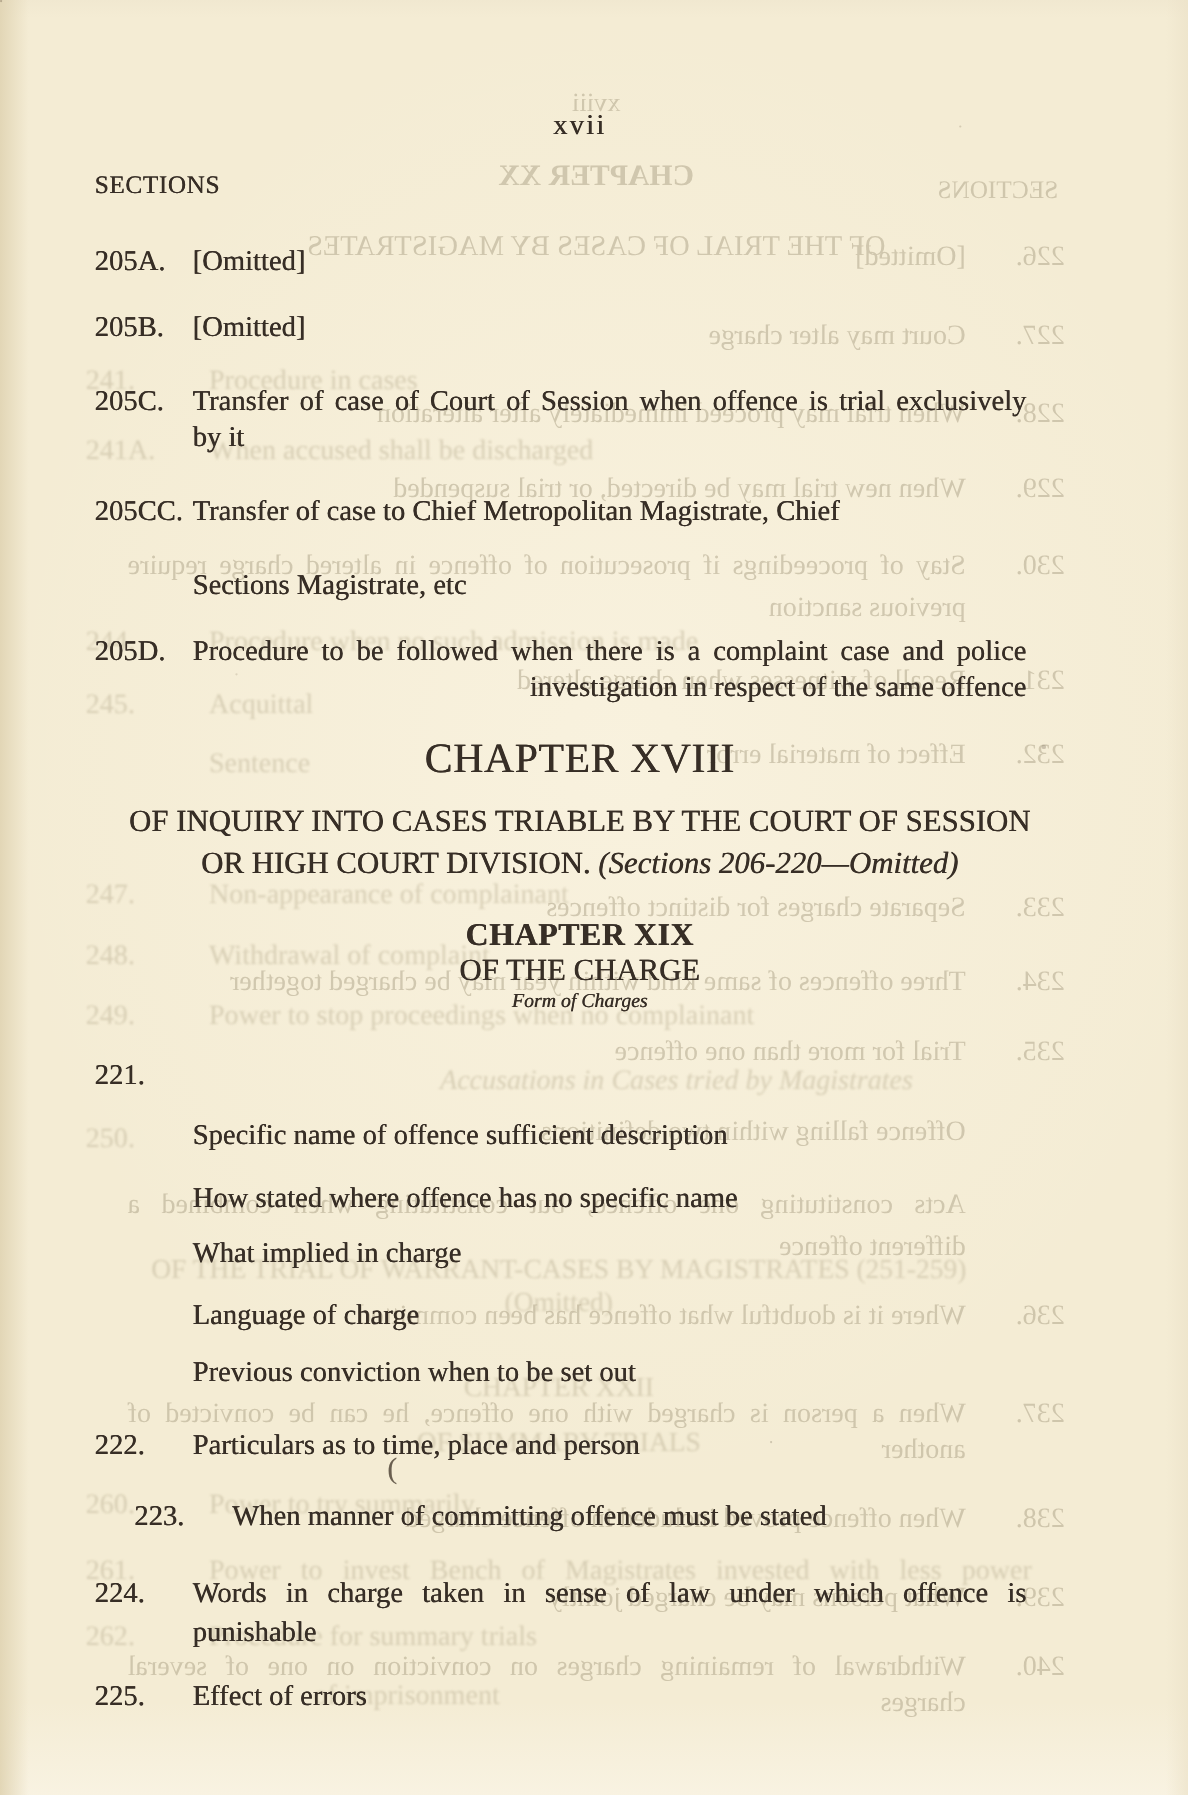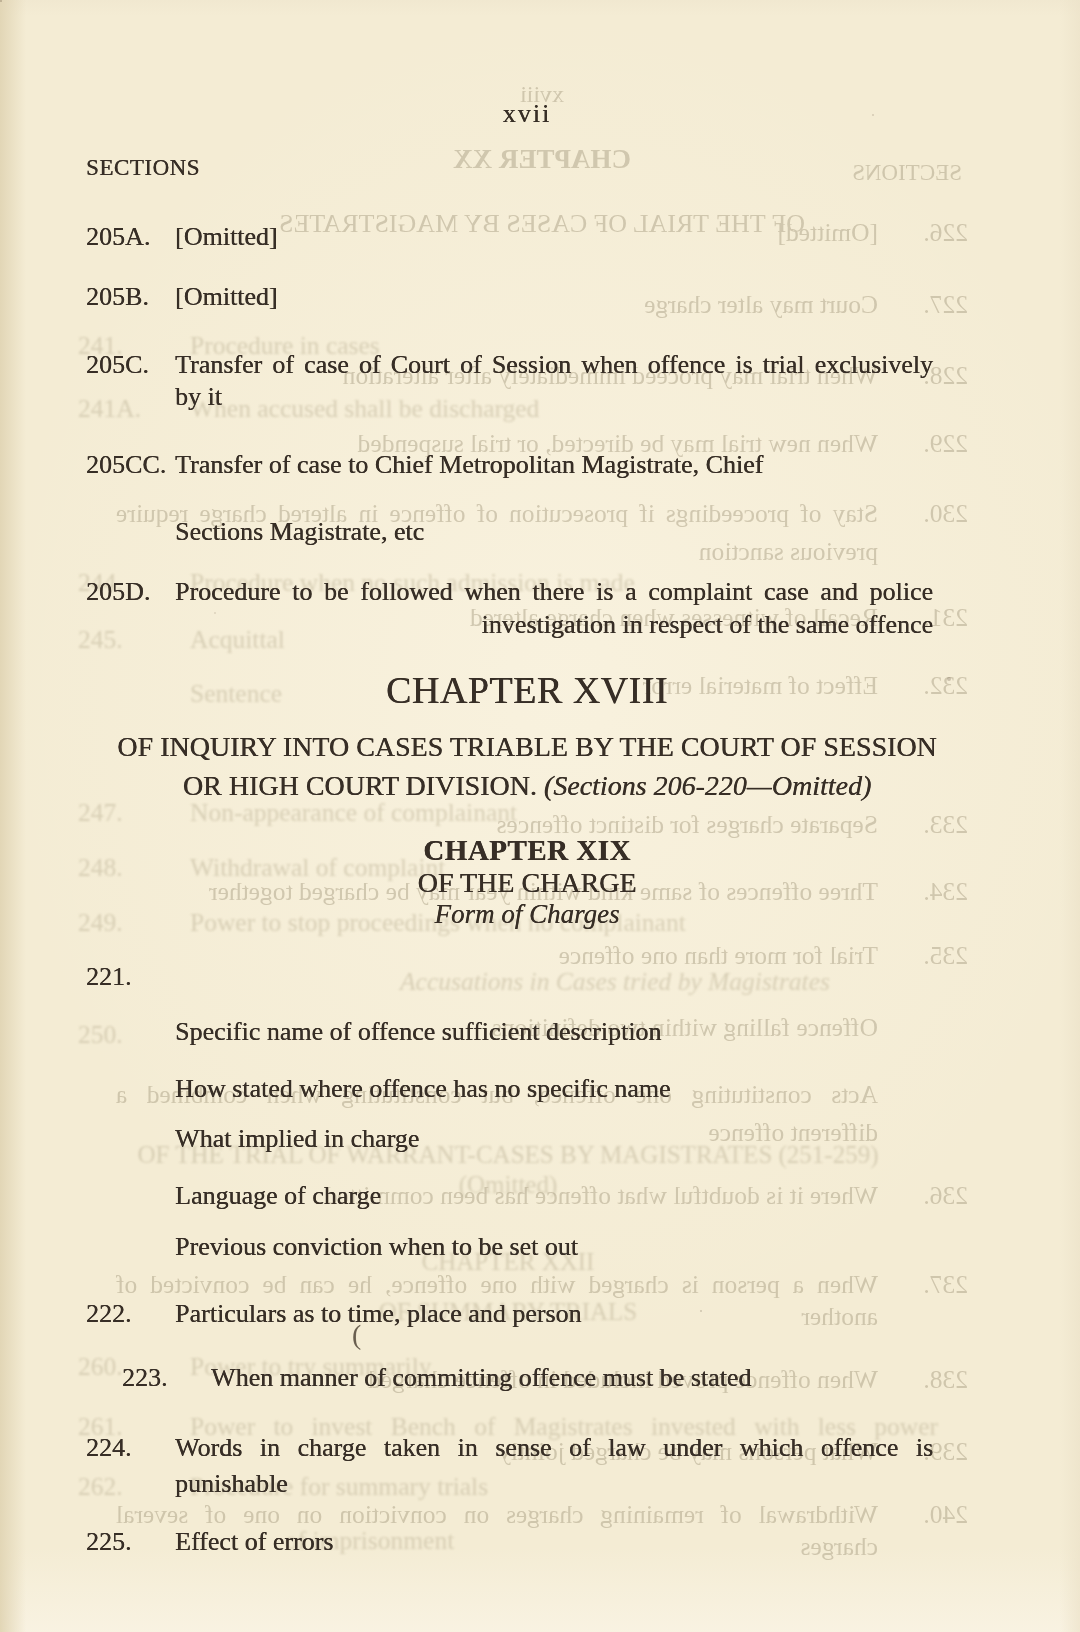--- a/index.html
+++ b/index.html
@@ -36,21 +36,21 @@
   .layer-main{position:absolute;inset:0;z-index:3;text-shadow:.35px 0 0 currentColor;border-radius:27px;}
   .folio{position:absolute;top:99px;left:62px;width:930px;text-align:center;
          font-size:26px;letter-spacing:2px;}
   .sections-label{position:absolute;top:155px;left:86px;font-size:23px;letter-spacing:.5px;}
   .chead{position:absolute;left:62px;width:930px;text-align:center;}
   .ch18-title{top:668px;font-size:38px;font-weight:normal;letter-spacing:.5px;}
   .ch18-l1{top:731px;font-size:28px;text-align:center;}
   .ch18-l2{top:770px;font-size:28px;}
   .ch19-title{top:834px;font-size:29px;font-weight:bold;letter-spacing:.5px;}
   .ch19-sub{top:867px;font-size:28px;}
-  .ch19-form{top:899px;font-size:27px;font-style:italic;}
+  .ch19-form{top:899px;font-size:18px;font-style:italic;}
 
   
   .layer-mirror{position:absolute;inset:0;z-index:2;transform:scaleX(-1);
     color:var(--bleed);opacity:.48;filter:blur(.6px);}
   .layer-mirror .row{left:112px;width:852px;font-size:25.5px;}
   .layer-mirror .row .num{flex-basis:90px;}
 
   
   .layer-show{position:absolute;inset:0;z-index:1;
     color:var(--show);opacity:.55;filter:blur(1px);}

